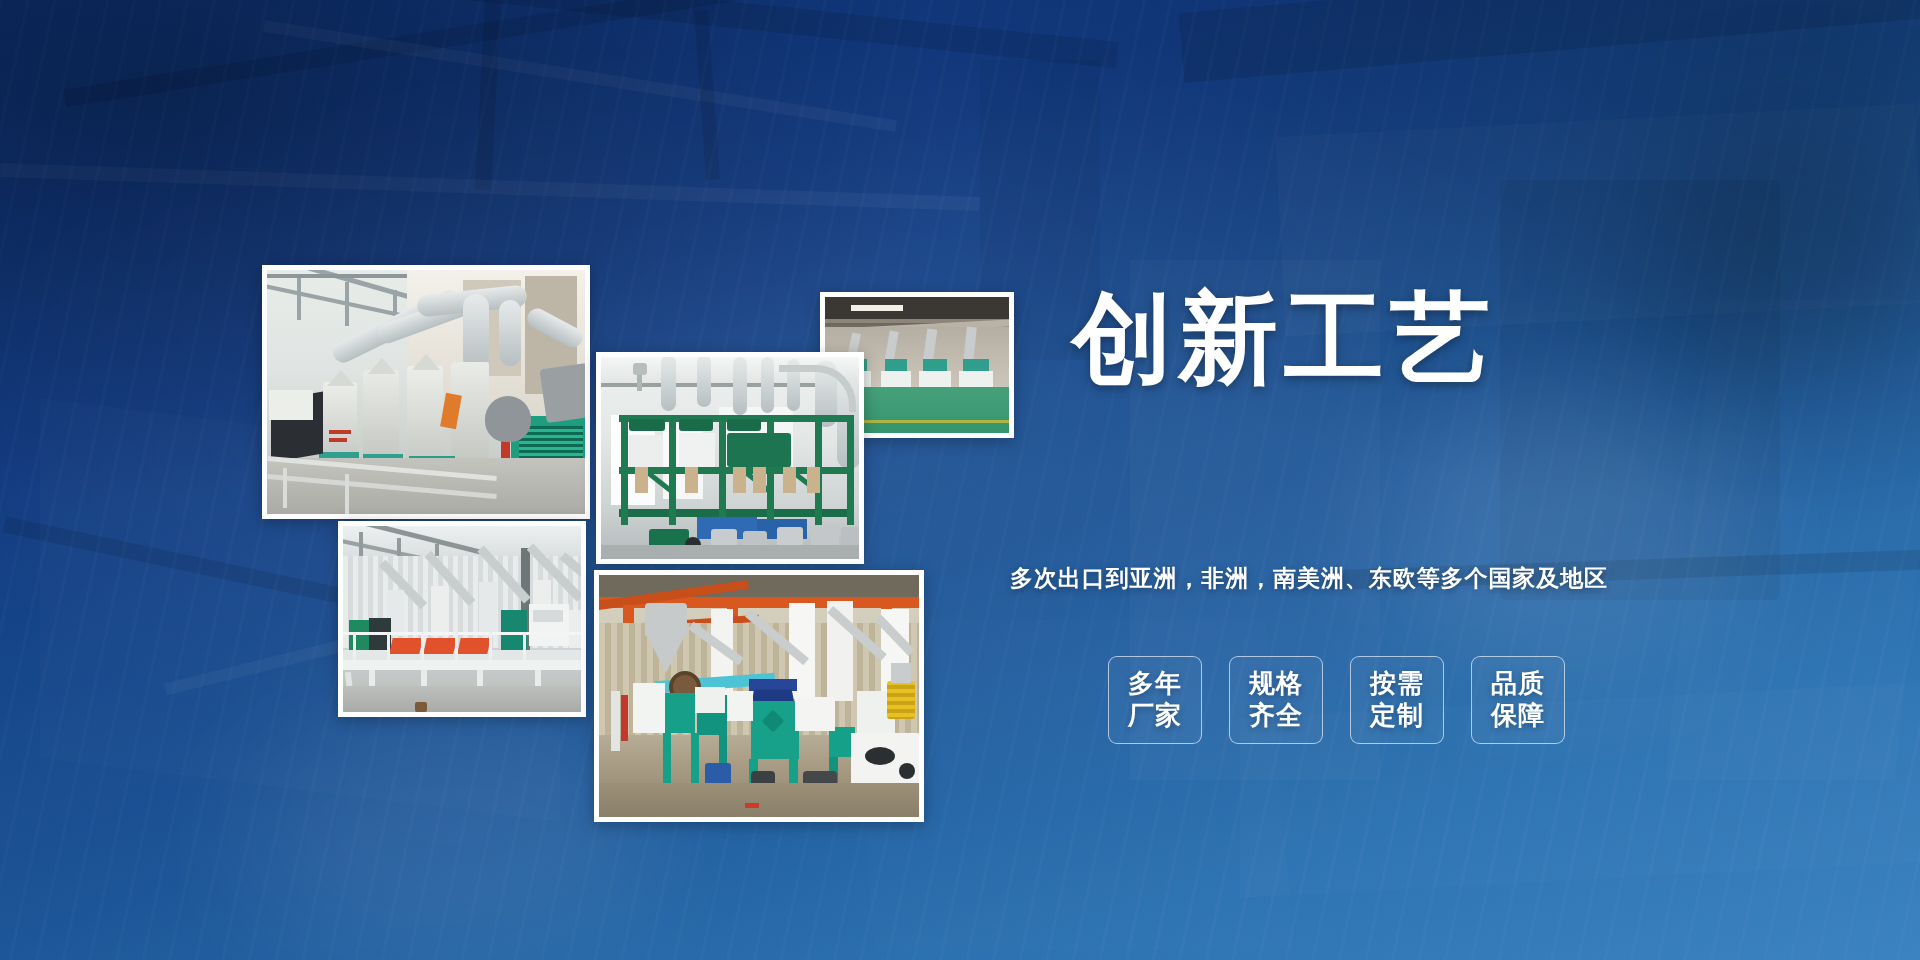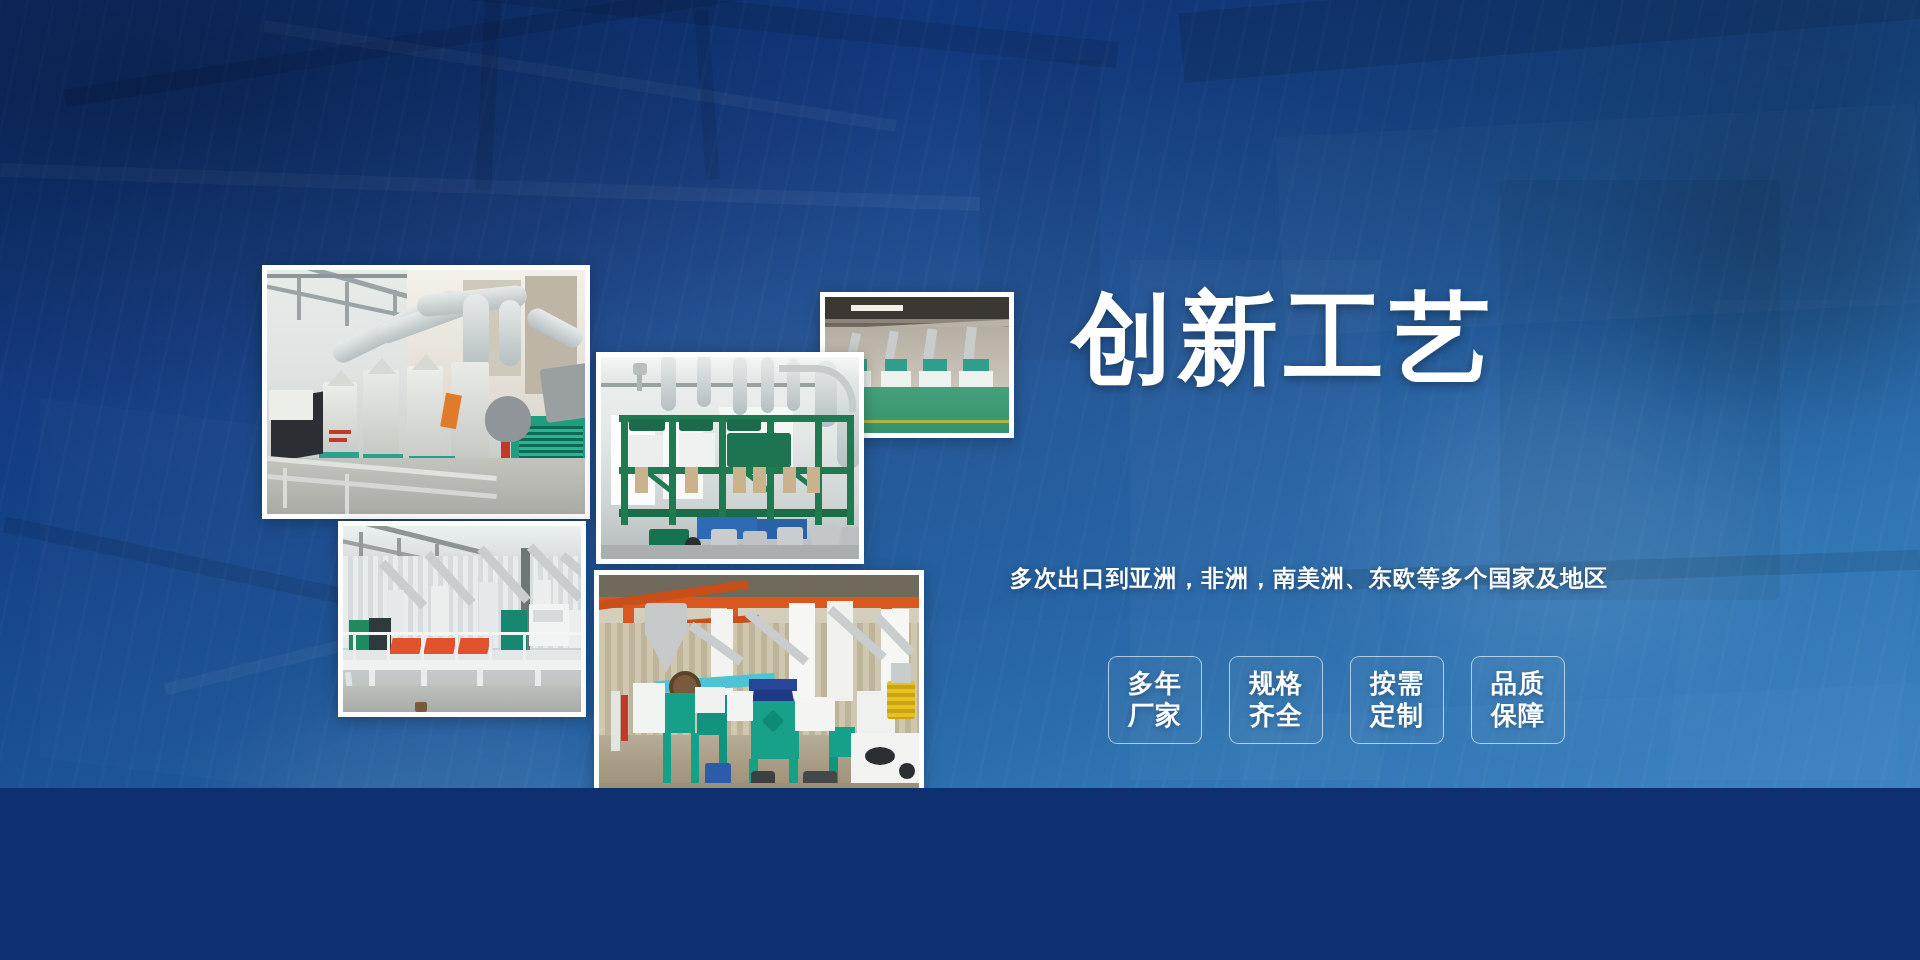--- a/index.html
+++ b/index.html
@@ -2,21 +2,21 @@
 <html><head>
 <meta charset="utf-8">
 <style>
   html,body{margin:0;padding:0;}
   body{
     width:1920px;height:960px;overflow:hidden;
     font-family:"Liberation Sans","DejaVu Sans",sans-serif;
     background:#0f3070;
   }
   #banner{
-    position:relative;width:1920px;height:788px;overflow:hidden;
+    position:relative;width:1920px;height:960px;overflow:hidden;
     background:
       linear-gradient(160deg,#0d2f6e 0%,#123a80 28%,#1c5496 55%,#2d73b2 80%,#3c83c1 100%);
   }
 
   
   .bg-layer{position:absolute;inset:0;pointer-events:none;}
   .bg-beam{position:absolute;background:rgba(255,255,255,.045);}
   .bg-beam.dark{background:rgba(0,0,0,.10);}
   .bg-soft{position:absolute;border-radius:50%;filter:blur(60px);}
   .bg-vign{

